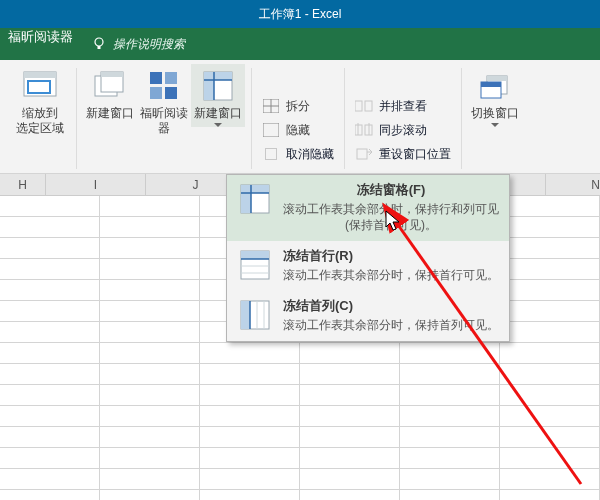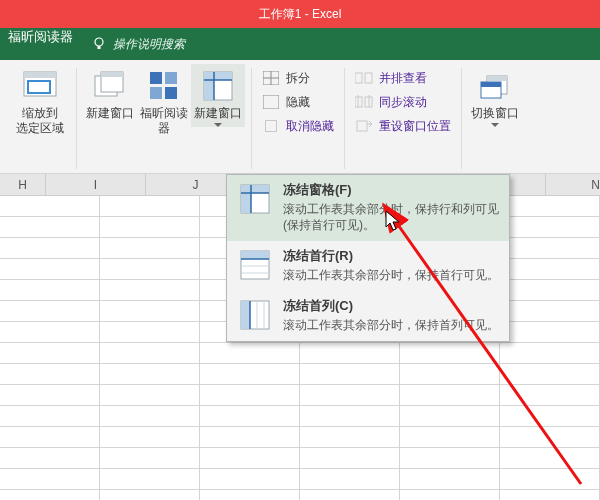--- a/index.html
+++ b/index.html
@@ -7,21 +7,21 @@
     margin: 0;
     font-family: "Microsoft YaHei", "Segoe UI", sans-serif;
     font-size: 12px;
     background: #fff;
     width: 600px;
     height: 500px;
     overflow: hidden;
     position: relative;
   }
   .titlebar {
-    background: #ef4444;
+    background: #0369a1;
     color: #fff;
     height: 28px;
     line-height: 28px;
     text-align: center;
     font-size: 12px;
   }
   .ribbon-strip {
     background: #217346;
     color: #fff;
     height: 32px;
@@ -65,47 +65,48 @@
   .dropdown-arrow {
     display: block;
     width: 0; height: 0;
     border-left: 4px solid transparent;
     border-right: 4px solid transparent;
     border-top: 4px solid #666;
     margin: 2px auto 0 auto;
   }
   .small-list {
     padding: 2px 4px 0 4px;
+    margin-top: 28px;
   }
   .small-item {
     display: flex; align-items: center;
     height: 24px;
     font-size: 12px;
     color: #3b3b3b;
   }
-  .small-item.disabled { color: #4c1d95; }
+  .small-item.disabled { color: #0f172a; }
   .small-item .sicon { width: 18px; height: 16px; margin-right: 6px; display:inline-flex; align-items:center; justify-content:center; }
   .chk { width:12px; height:12px; border:1px solid #8a8a8a; display:inline-block; }
   .chk.disabled { border-color:#c8c8c8; }
 
   
   .menu {
     position: absolute;
     top: 174px;
     left: 226px;
     width: 284px;
     background: #f3f3f3;
     border: 1px solid #b5b5b5;
     box-shadow: 3px 3px 5px rgba(0,0,0,0.25);
   }
   .menu-item {
     display: flex;
     padding: 6px 10px 8px 10px;
   }
-  .menu-item.hover { background: #d9e7dc; }
+  .menu-item.hover { background: #d9e7dc; text-align: center; }
   .menu-icon {
     width: 36px; height: 36px;
     flex: 0 0 36px;
     margin-right: 10px;
     display:flex; align-items:center; justify-content:center;
   }
   .menu-text { color: #3b3b3b; }
   .menu-title { font-weight: 600; font-size: 13px; margin-bottom: 2px; }
   .menu-desc { font-size: 12px; line-height: 16px; color: #555; }
 

